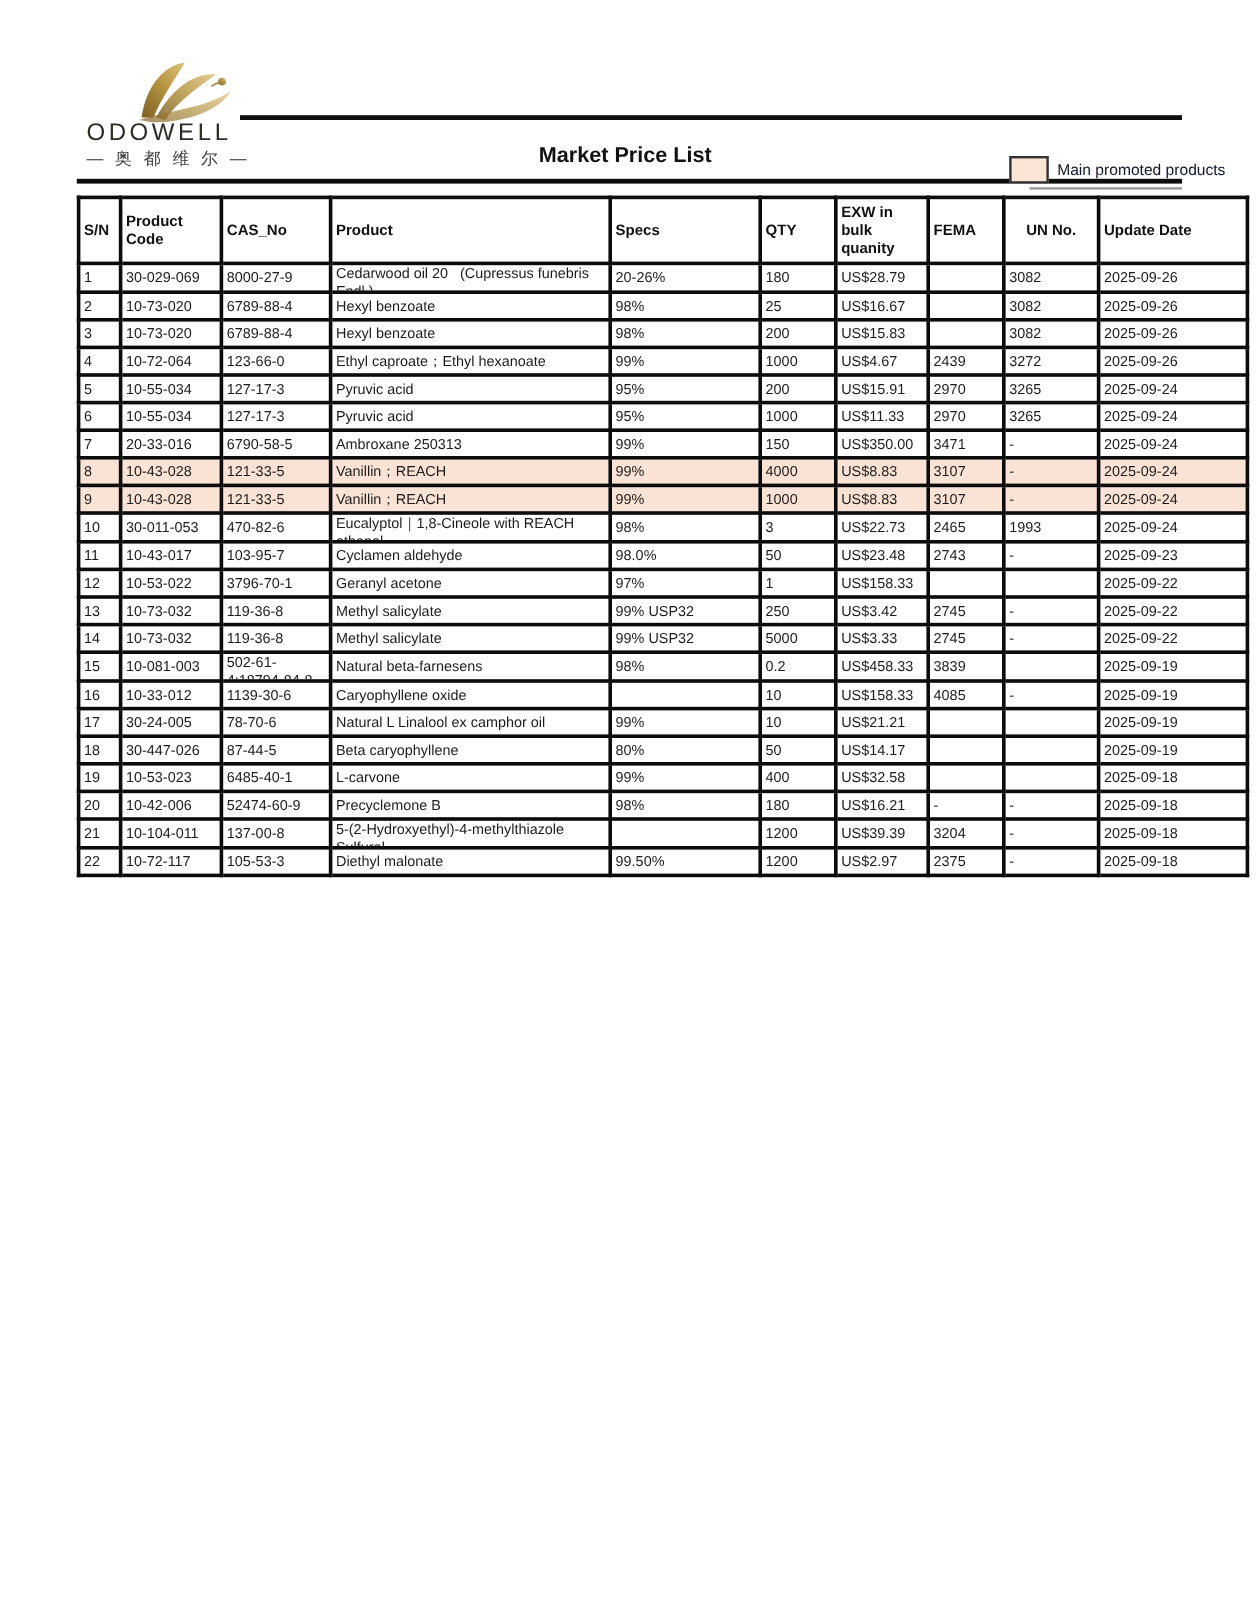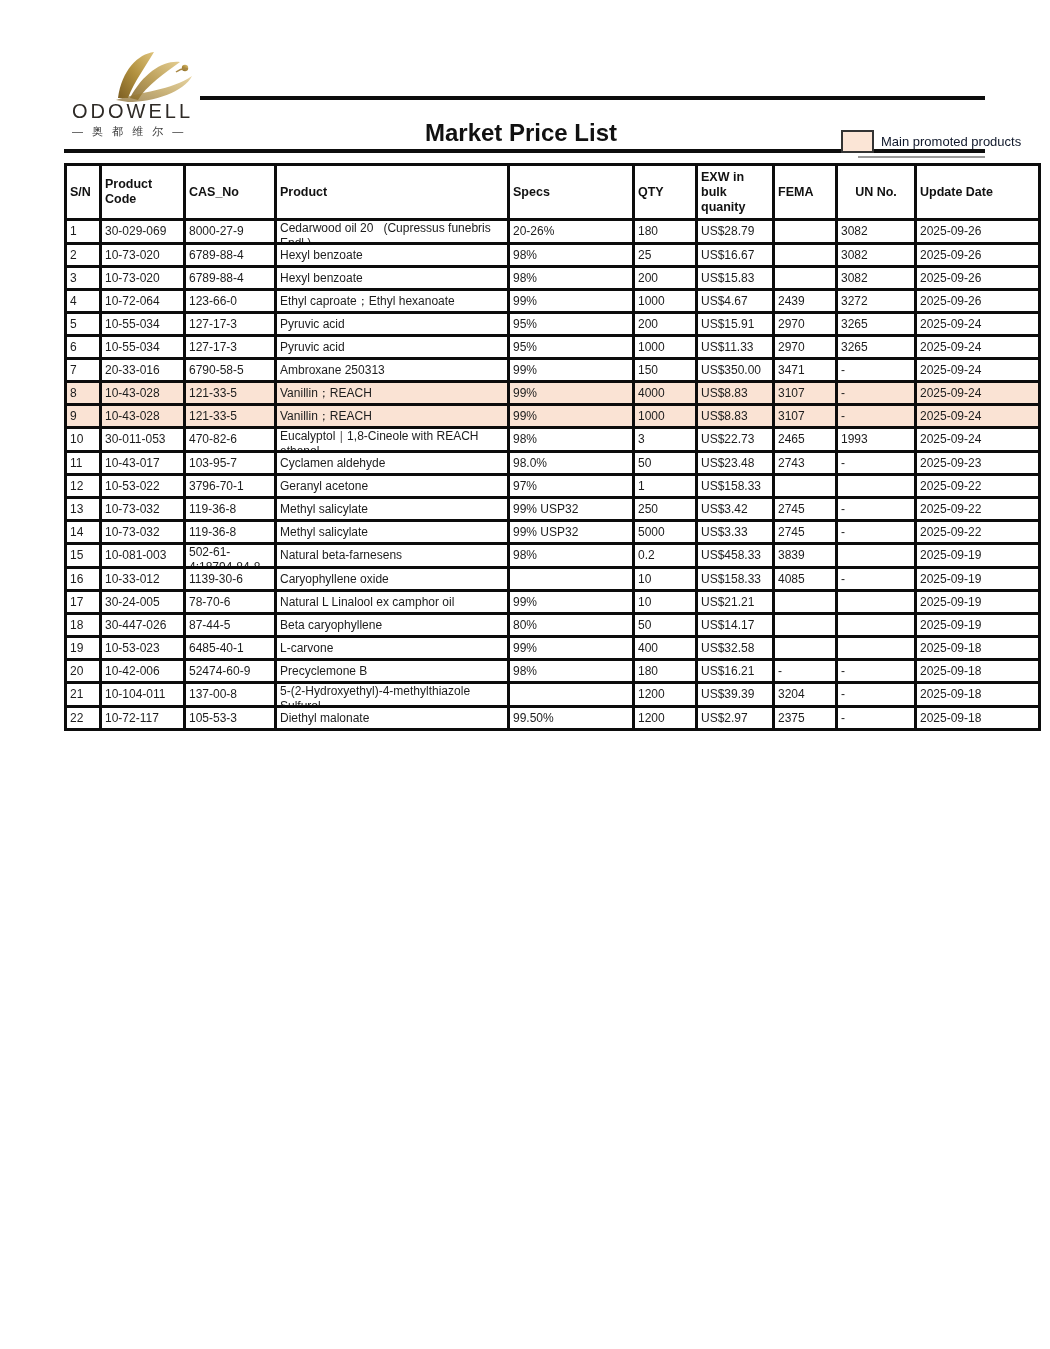--- a/index.html
+++ b/index.html
@@ -2,25 +2,25 @@
 <html><head>
 <meta charset="utf-8">
 <style>
   html,body{margin:0;padding:0;background:#ffffff;}
   body{width:1050px;height:1349px;position:relative;font-family:"Liberation Sans",sans-serif;color:#1a1a1a;overflow:hidden;}
 
   
   .logo{position:absolute;left:72px;top:48px;width:150px;text-align:left;}
   .logo svg{display:block;margin:0 auto;}
   .logo-name{font-size:20px;letter-spacing:3px;color:#2e2a26;font-weight:400;margin-top:-2px;}
-  .logo-sub{font-size:11px;letter-spacing:3px;color:#3c3c3c;margin-top:1px;}
+  .logo-sub{font-size:14px;letter-spacing:3px;color:#3c3c3c;margin-top:1px;}
 
   .rule-top{position:absolute;left:200px;top:96px;width:785px;height:4px;background:#0d0d0d;}
   .page-title{position:absolute;left:340px;top:119px;width:362px;text-align:center;
-              font-size:24px;font-weight:bold;color:#111;}
+              font-size:18px;font-weight:bold;color:#111;}
   .rule-title{position:absolute;left:64px;top:149px;width:921px;height:4px;background:#0d0d0d;}
 
   .legend{position:absolute;left:841px;top:130px;height:22px;display:flex;align-items:center;}
   .legend-swatch{width:29px;height:19px;border:2px solid #333;background:#fbe5d6;}
   .legend-label{font-size:13px;font-weight:normal;margin-left:7px;color:#0f172a;white-space:nowrap;}
   .legend-underline{position:absolute;left:858px;top:156px;width:127px;height:2px;background:#9a9a9a;}
 
   
   .price-table{position:absolute;left:64px;top:163px;border-collapse:collapse;table-layout:fixed;}
   .price-table th,.price-table td{border:3px solid #0c0c0c;padding:0 3px;text-align:left;vertical-align:middle;overflow:hidden;}

